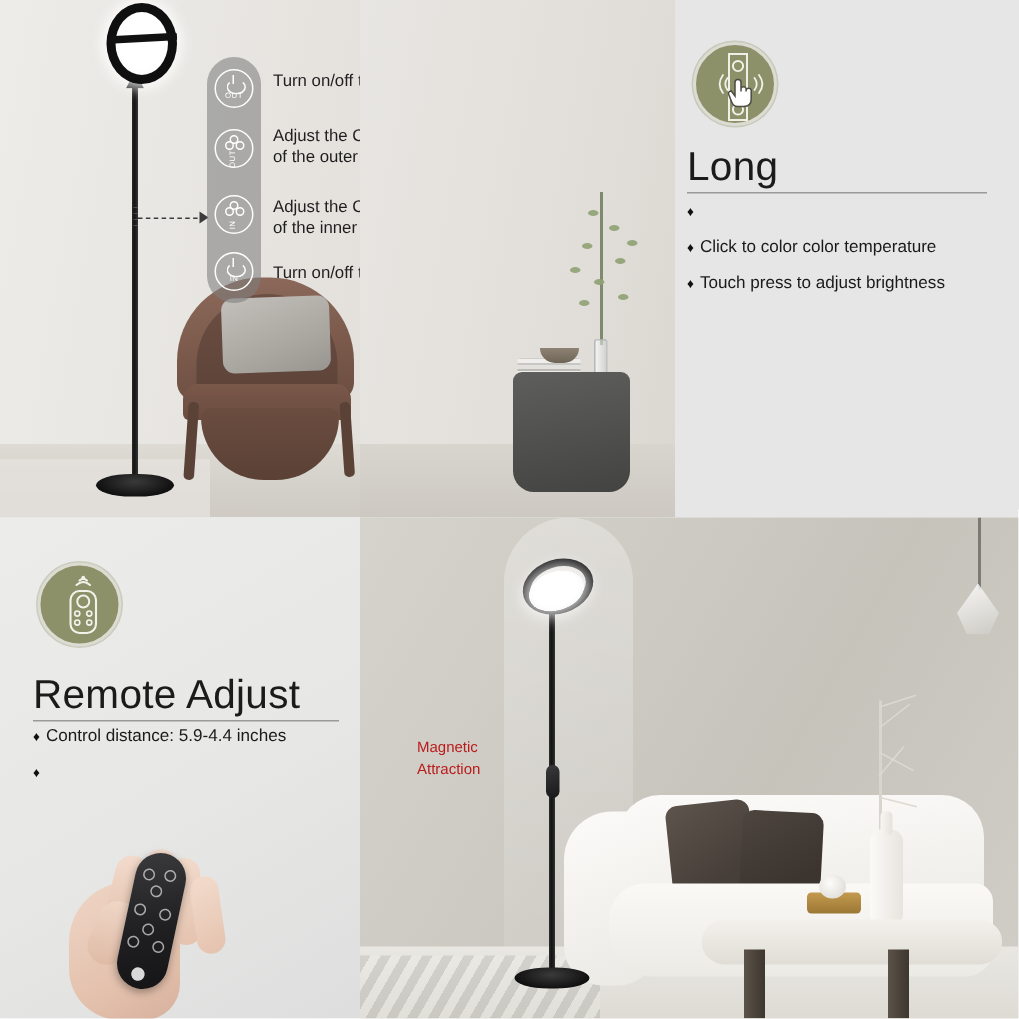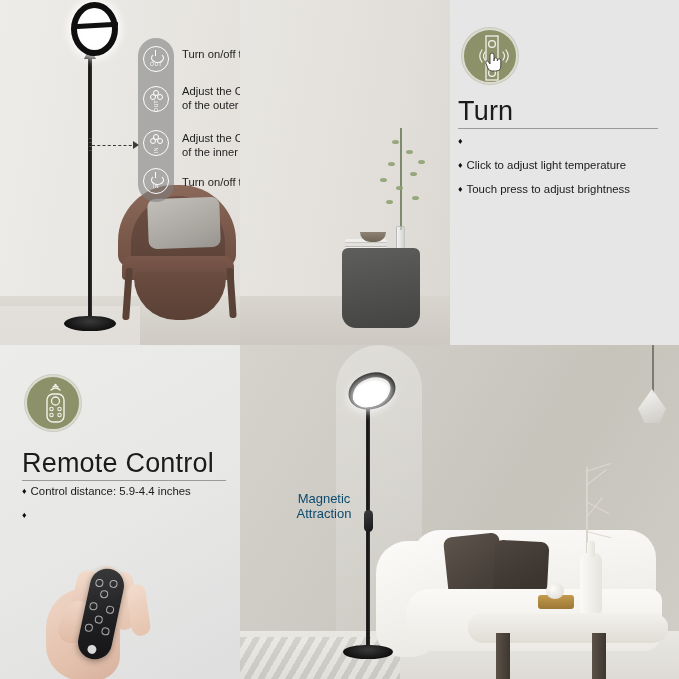--- a/index.html
+++ b/index.html
@@ -371,22 +371,22 @@
   .pendant-cord {
     position:absolute; left: 412px; top: 0; width: 1.5px; height: 48px;
     background:#7d7a74;
   }
   .pendant-shade {
     position:absolute; left: 398px; top: 44px; width: 28px; height: 34px;
     background: linear-gradient(160deg,rgba(255,255,255,.85),rgba(205,203,197,.75));
     clip-path: polygon(50% 0,100% 58%,76% 100%,24% 100%,0 58%);
   }
   .magnetic-label {
-    position:absolute; font-size: 13px; color: #0c4a6e;
-    line-height: 15px; white-space: pre-line; text-align:center;
+    position:absolute; font-size: 10px; color: #b91c1c;
+    line-height: 15px; white-space: pre-line; text-align:left;
   }
 </style>
 </head>
 <body>
 
 <div class="page">
 
   <div class="quad" id="q-lamp">
     <div class="wall"></div>
     <div class="floor"></div>
@@ -473,31 +473,31 @@
           <circle cx="28" cy="14" r="3.4" fill="none" stroke="#f2f2ea" stroke-width="1.3"></circle>
           <circle cx="28" cy="43" r="3.4" fill="none" stroke="#f2f2ea" stroke-width="1.3"></circle>
           <path d="M26 34 L26 25 a2 2 0 0 1 4 0 l0 6 0 -2 a1.8 1.8 0 0 1 3.4 0 l0 2 0 -1 a1.8 1.8 0 0 1 3.4 0 l0 6 q0 5 -5 5 l-4 0 q-3 0 -4 -3 l-2 -5 q-0.6 -2 1.6 -2.4 z" fill="#ffffff" stroke="#4c4c42" stroke-width="1"></path>
           <path d="M21 22 q-3 4 0 8 M18 20 q-4.5 6 0 12" fill="none" stroke="#f2f2ea" stroke-width="1.2" stroke-linecap="round"></path>
           <path d="M39 22 q3 4 0 8 M42 20 q4.5 6 0 12" fill="none" stroke="#f2f2ea" stroke-width="1.2" stroke-linecap="round"></path>
         </svg>
       </div>
     </div>
 
     <div style="position:absolute; left:218px; top:96px; width:200px;">
-      <div class="feature-title">Turn</div>
+      <div class="feature-title">Long</div>
       <div class="title-rule"></div>
     </div>
 
     <div class="bullet-list" style="position:absolute; left:218px; top:134px; width:210px;">
       <div class="bullet-row">
         <span class="dia">♦</span>
       </div>
       <div class="bullet-row">
         <span class="dia">♦</span>
-        <span style="white-space:pre-line">Click to adjust light temperature</span>
+        <span style="white-space:pre-line">Click to color color temperature</span>
       </div>
       <div class="bullet-row">
         <span class="dia">♦</span>
         <span style="white-space:pre-line">Touch press to adjust brightness</span>
       </div>
     </div>
   </div>
 
   <div class="quad" id="q-remote">
     <div class="rl-bg"></div>
@@ -512,21 +512,21 @@
           <circle cx="24.5" cy="38" r="1.7" fill="none" stroke="#f2f2ea" stroke-width="1.1"></circle>
           <circle cx="32.5" cy="38" r="1.7" fill="none" stroke="#f2f2ea" stroke-width="1.1"></circle>
           <path d="M24 13 q4.5 -4 9 0" fill="none" stroke="#f2f2ea" stroke-width="1.4" stroke-linecap="round"></path>
           <path d="M26 10 q2.5 -2.2 5 0" fill="none" stroke="#f2f2ea" stroke-width="1.4" stroke-linecap="round"></path>
           <circle cx="28.5" cy="8" r="1.2" fill="#f2f2ea"></circle>
         </svg>
       </div>
     </div>
 
     <div style="position:absolute; left:22px; top:103px; width:204px;">
-      <div class="feature-title">Remote Control</div>
+      <div class="feature-title">Remote Adjust</div>
       <div class="title-rule"></div>
     </div>
 
     <div class="bullet-list" style="position:absolute; left:22px; top:139px; width:212px;">
       <div class="bullet-row">
         <span class="dia">♦</span>
         <span style="white-space:pre-line">Control distance: 5.9-4.4 inches</span>
       </div>
       <div class="bullet-row">
         <span class="dia">♦</span>

